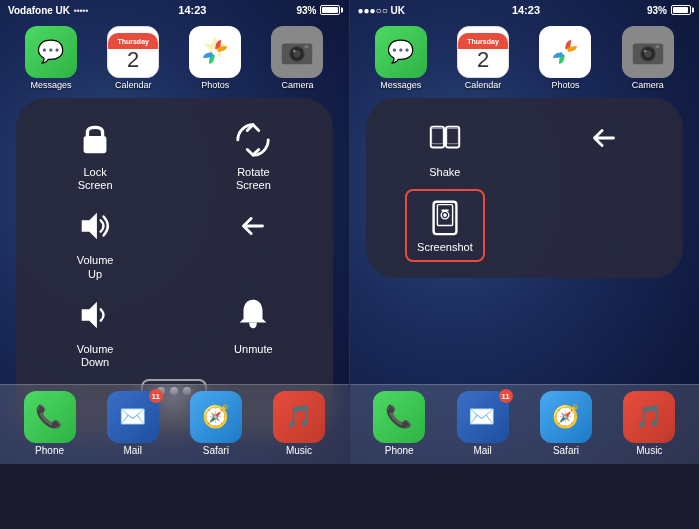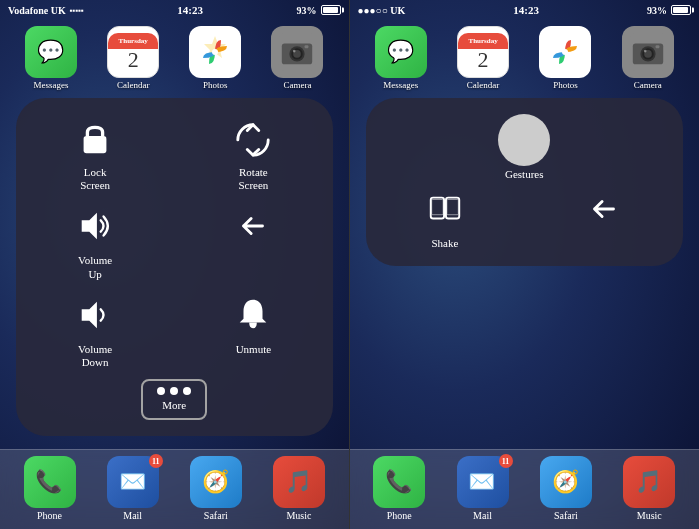--- a/index.html
+++ b/index.html
@@ -7,25 +7,24 @@
       width: 699px;
       height: 529px;
       overflow: hidden;
       font-family: -apple-system, 'Helvetica Neue', Arial, sans-serif;
       background: #1a1a2e;
       display: flex;
     }
 
     .phone-panel {
       width: 349.5px;
-      height: 529px;
+      height: 464px;
       position: relative;
       overflow: hidden;
       border-right: 1px solid #333;
-      font-family: Liberation Serif, serif;
     }
 
     .phone-bg {
       position: absolute;
       top: 0; left: 0; right: 0; bottom: 0;
       background: radial-gradient(ellipse at 30% 40%, #2a4a7a 0%, #1a2a5a 40%, #0a1030 100%);
     }
 
     
     .status-bar {
@@ -477,24 +476,20 @@
           <circle cx="17" cy="19" r="1.5" fill="rgba(255,255,255,0.4)"></circle>
           <rect x="28" y="13" width="4" height="3" rx="1" fill="#777"></rect>
         </svg>
       </div>
       <span class="app-label">Camera</span>
     </div>
   </div>
 
   <div class="overlay-panel">
 
-    <div class="gestures-item">
-      <div class="gesture-circle"></div>
-      <span class="overlay-label">Gestures</span>
-    </div>
 
     <div class="overlay-grid">
 
       <div class="overlay-item">
         <div class="overlay-icon">
           <svg viewBox="0 0 40 40">
 
             <rect x="5" y="8" width="14" height="22" rx="2.5" fill="none" stroke="white" stroke-width="2"></rect>
             <rect x="6" y="10" width="12" height="16" rx="1" fill="none" stroke="white" stroke-width="1" opacity="0.5"></rect>
             <rect x="21" y="8" width="14" height="22" rx="2.5" fill="none" stroke="white" stroke-width="2"></rect>
@@ -506,20 +501,37 @@
 
       <div class="overlay-item">
         <div class="overlay-icon">
           <svg viewBox="0 0 40 40">
               <path d="M30 20 L10 20 M10 20 L18 12 M10 20 L18 28" fill="none" stroke="white" stroke-width="3" stroke-linecap="round" stroke-linejoin="round"></path>
             </svg>
         </div>
         <span class="overlay-label"></span>
       </div>
 
+      <div class="overlay-item">
+        <div class="screenshot-box">
+          <div class="overlay-icon" style="width:40px;height:40px;">
+            <svg viewBox="0 0 40 40">
+
+              <rect x="8" y="4" width="24" height="34" rx="3" fill="none" stroke="white" stroke-width="2.5"></rect>
+
+              <rect x="12" y="7" width="16" height="22" rx="1" fill="none" stroke="white" stroke-width="1.5"></rect>
+
+              <circle cx="20" cy="18" r="4" fill="none" stroke="white" stroke-width="1.5"></circle>
+              <rect x="16" y="12" width="8" height="2" rx="1" fill="white"></rect>
+              <circle cx="20" cy="18" r="2" fill="white"></circle>
+            </svg>
+          </div>
+          <span class="overlay-label">Screenshot</span>
+        </div>
+      </div>
 
     </div>
   </div>
 
   <div class="bottom-dock">
     <div class="dock-item">
       <div class="dock-icon icon-phone">📞</div>
       <span class="dock-label">Phone</span>
     </div>
     <div class="dock-item">

